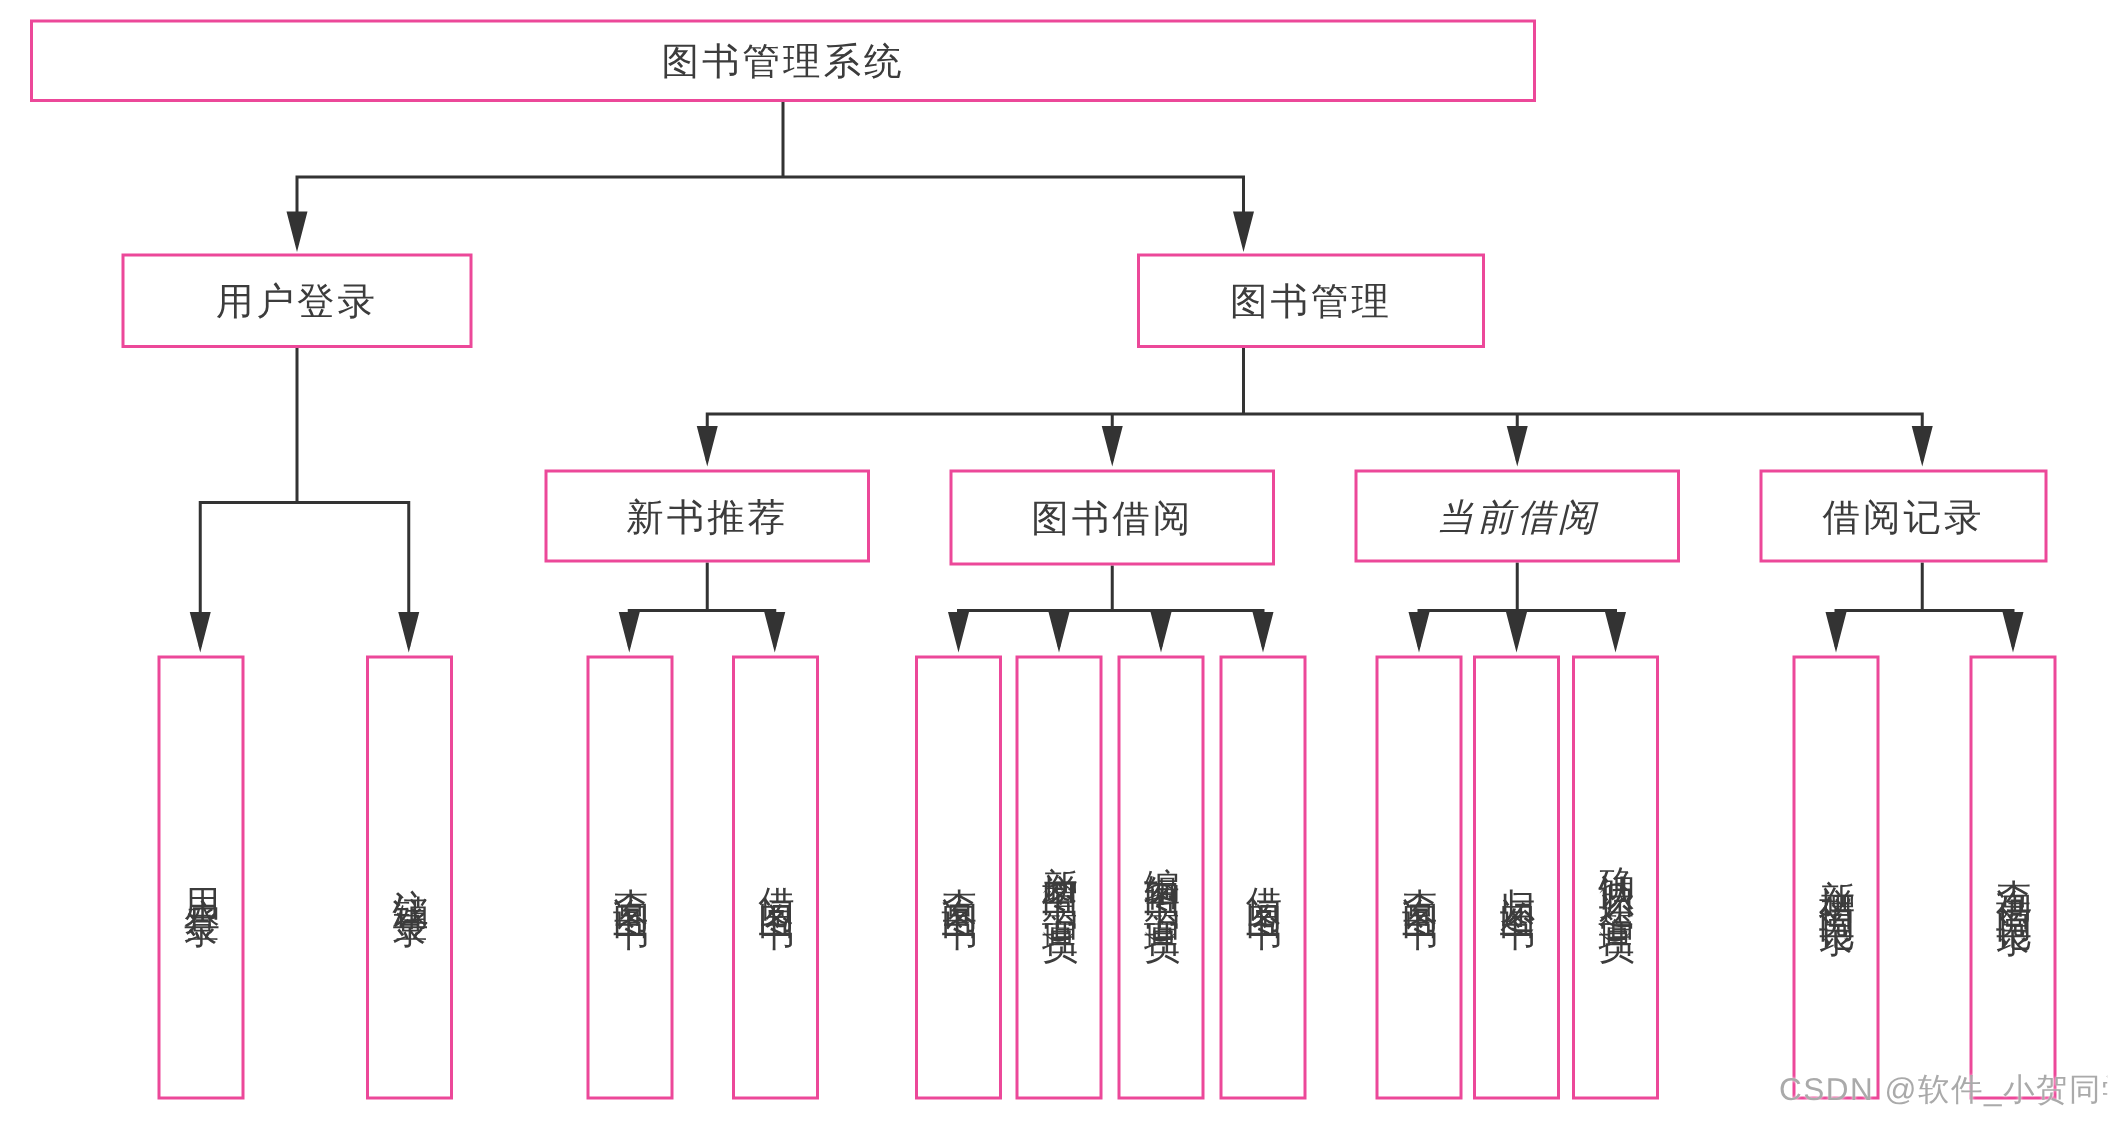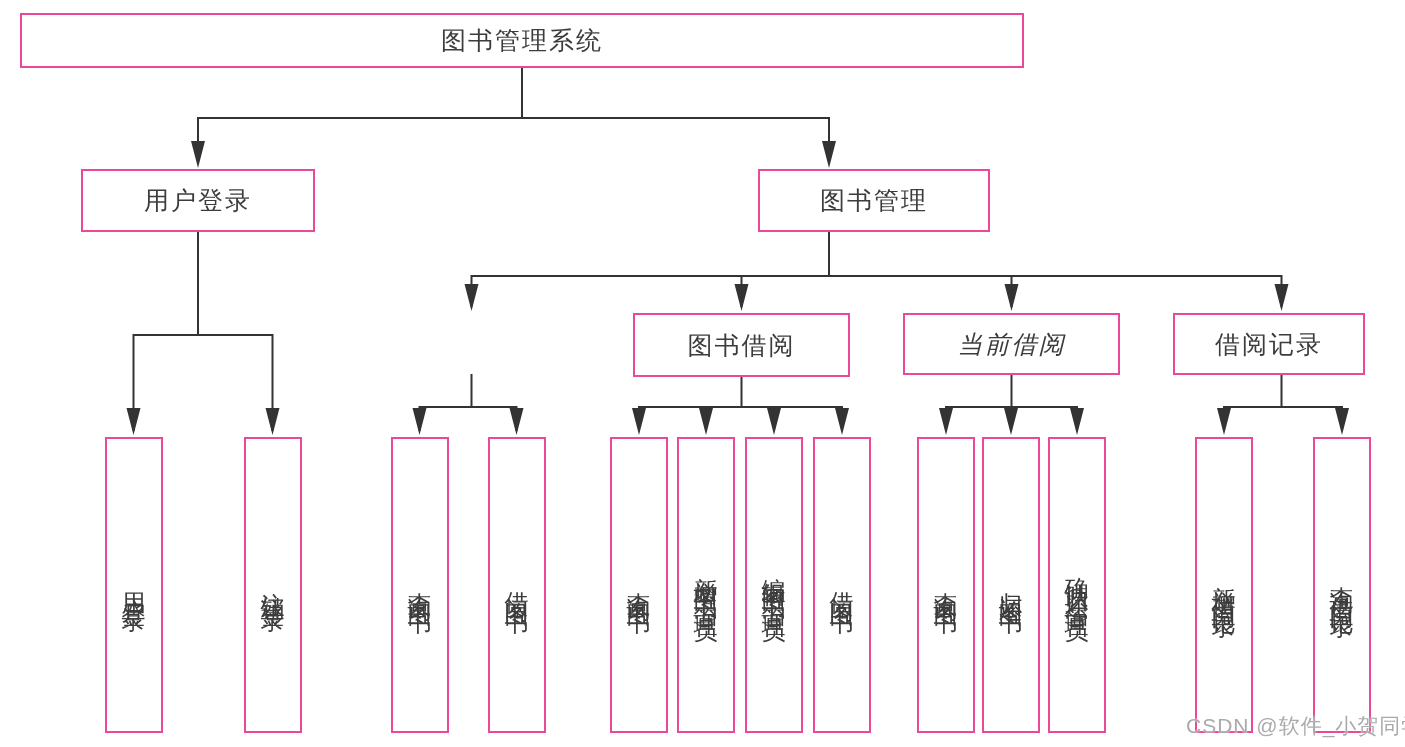--- a/index.html
+++ b/index.html
@@ -97,20 +97,23 @@
     <span>图书管理系统</span>
   </div>
 
   <div class="node hnode" style="left:81px; top:169px; width:234px; height:63px;">
     <span>用户登录</span>
   </div>
   <div class="node hnode" style="left:713px; top:169px; width:232px; height:63px;margin-left:45px;">
     <span>图书管理</span>
   </div>
 
+  <div class="node hnode" style="left:363px; top:313px; width:217px; height:62px;">
+    <span>新书推荐</span>
+  </div>
   <div class="node hnode" style="left:633px; top:313px; width:217px; height:64px;">
     <span>图书借阅</span>
   </div>
   <div class="node hnode" style="left:903px; top:313px; width:217px; height:62px;font-style:italic;">
     <span>当前借阅</span>
   </div>
   <div class="node hnode" style="left:1173px; top:313px; width:192px; height:62px;">
     <span>借阅记录</span>
   </div>
 

